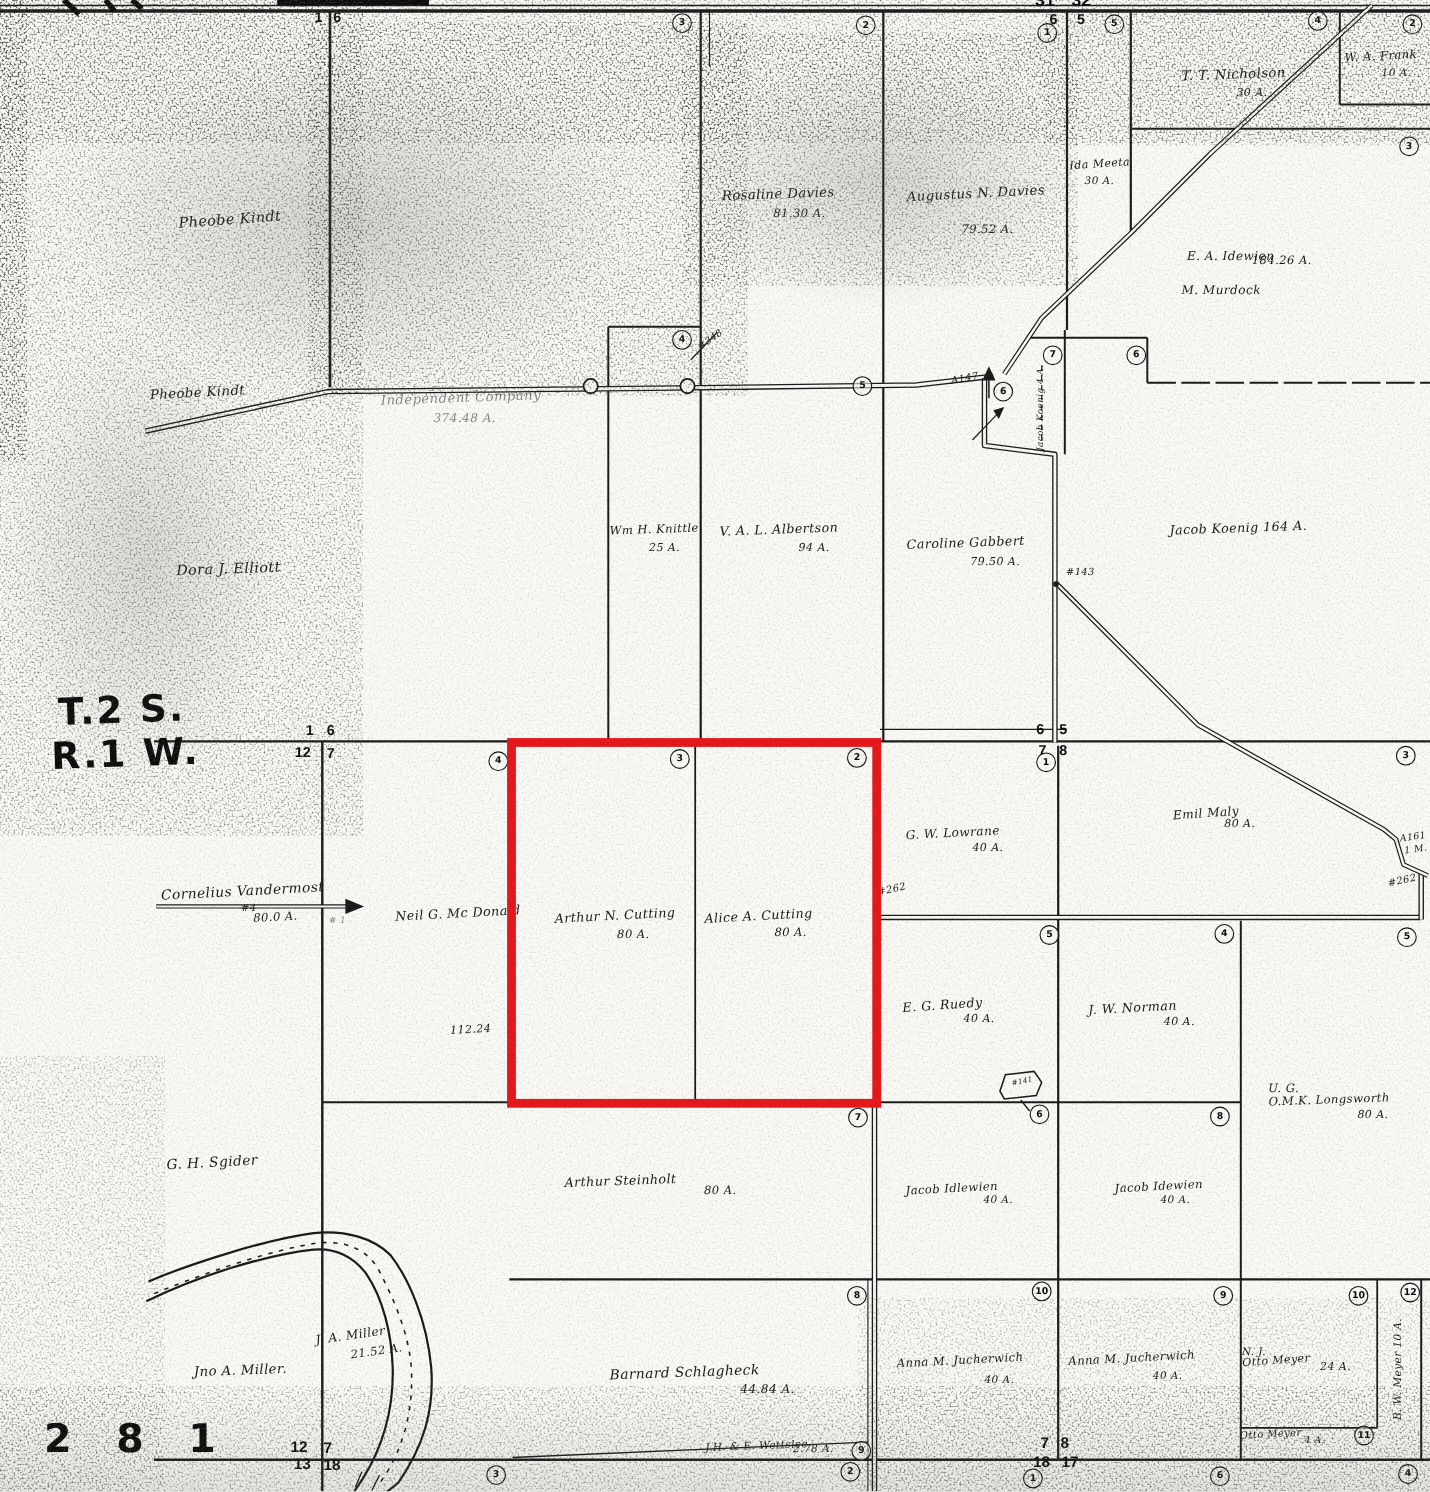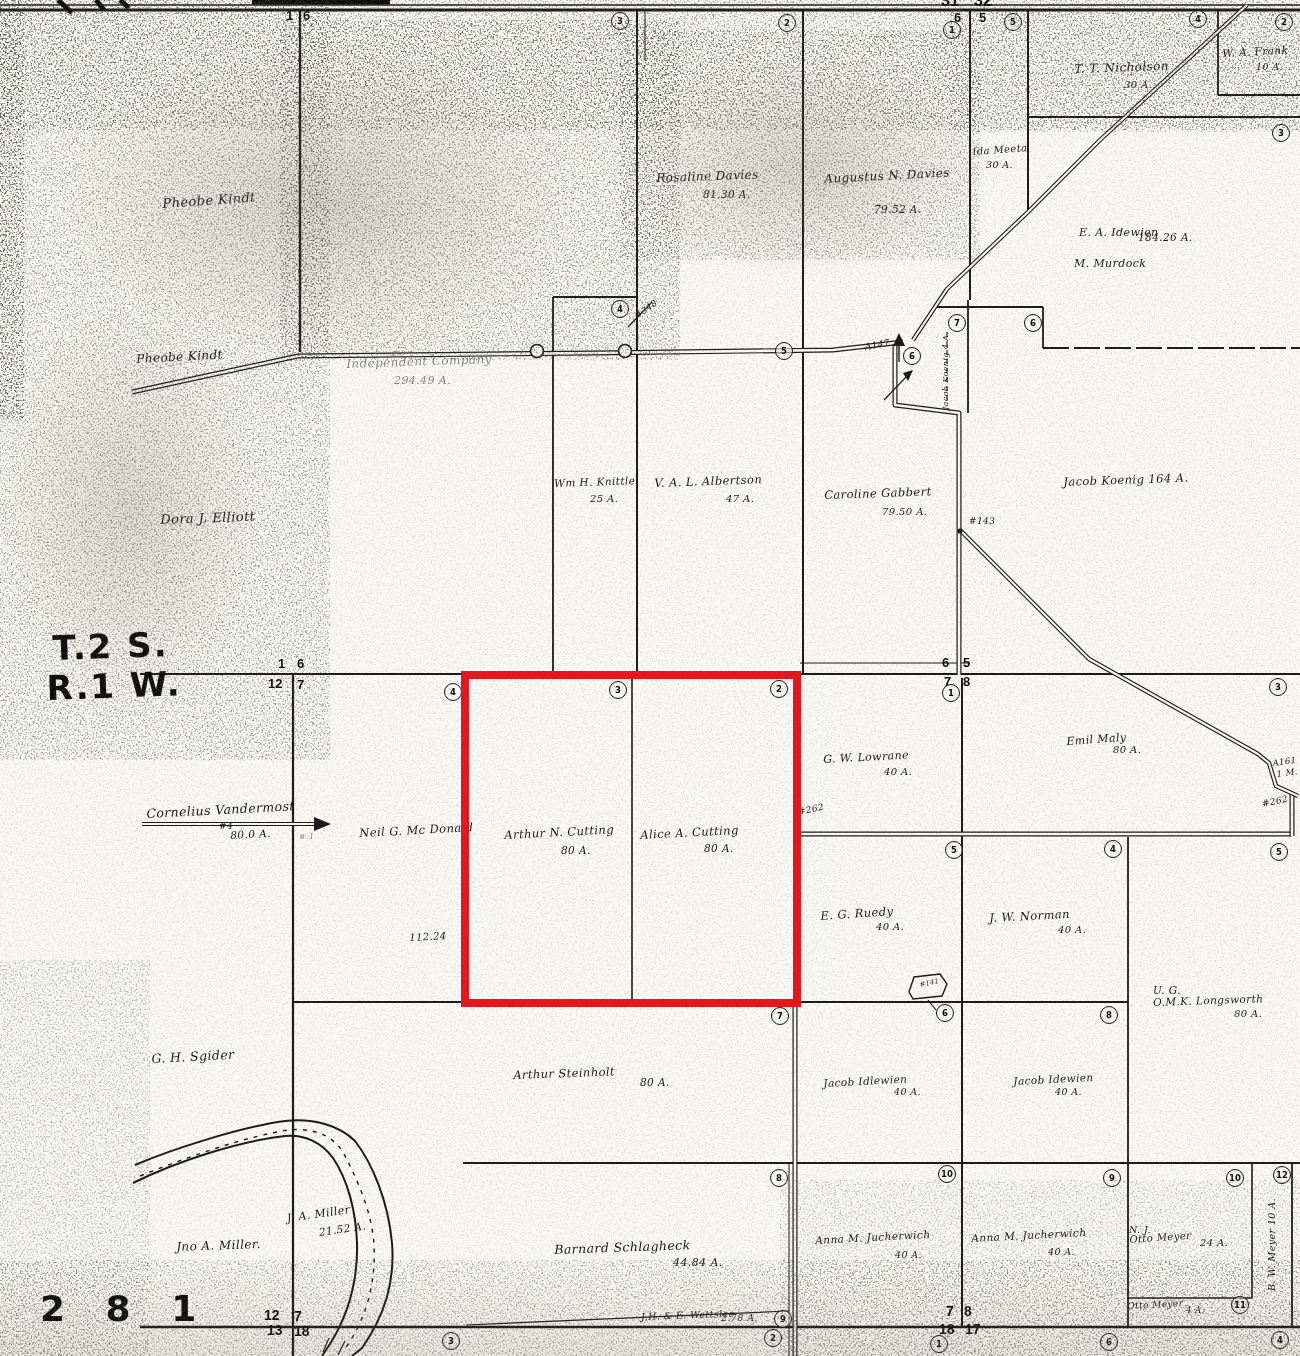--- a/index.html
+++ b/index.html
@@ -106,38 +106,38 @@
       <path d="M928,1000 L936,1010" stroke="#1b1b1b" stroke-width="1.2" fill="none"></path>
 
       <path d="M58,0 L72,13 M96,0 L104,10 M120,0 L129,8 M252,2 H390" stroke="#0d0d0d" stroke-width="5" fill="none"></path>
     </g>
   </svg>
 
   <div id="labels">
       <div class="hand" style="left: 162px; top: 196px; font-size: 13px; transform: rotate(-4deg);">Pheobe Kindt</div>
       <div class="hand" style="left: 136px; top: 352px; font-size: 12px; transform: rotate(-3deg);">Pheobe Kindt</div>
       <div class="hand faint" style="left: 346px; top: 357px; font-size: 12px; transform: rotate(-2deg);">Independent Company</div>
-      <div class="hand faint" style="left: 394px; top: 374px; font-size: 11px;">294.49 A.</div>
+      <div class="hand faint" style="left: 394px; top: 374px; font-size: 11px;">374.48 A.</div>
       <div class="hand" style="left: 656px; top: 171px; font-size: 12px; transform: rotate(-2deg);">Rosaline Davies</div>
       <div class="hand" style="left: 703px; top: 188px; font-size: 10.5px;">81.30 A.</div>
       <div class="hand" style="left: 824px; top: 172px; font-size: 12px; transform: rotate(-3deg);">Augustus N. Davies</div>
       <div class="hand" style="left: 874px; top: 203px; font-size: 10.5px;">79.52 A.</div>
       <div class="hand" style="left: 1074px; top: 62px; font-size: 12px; transform: rotate(-2deg);">T. T. Nicholson</div>
       <div class="hand" style="left: 1124px; top: 79px; font-size: 10px;">30 A.</div>
       <div class="hand" style="left: 1222px; top: 47px; font-size: 10.5px; transform: rotate(-3deg);">W. A. Frank</div>
       <div class="hand" style="left: 1256px; top: 61px; font-size: 9.5px;">10 A.</div>
       <div class="hand" style="left: 972px; top: 146px; font-size: 10px; transform: rotate(-4deg);">Ida Meeta</div>
       <div class="hand" style="left: 986px; top: 159px; font-size: 9.5px;">30 A.</div>
       <div class="hand" style="left: 1074px; top: 214px; font-size: 11px; margin-top: 43px;">M. Murdock</div>
       <div class="hand" style="left: 1079px; top: 226px; font-size: 11px;">E. A. Idewien</div>
       <div class="hand" style="left: 1138px; top: 231px; font-size: 10.5px;">184.26 A.</div>
       <div class="hand" style="left: 554px; top: 477px; font-size: 10.5px; transform: rotate(-2deg);">Wm H. Knittle</div>
       <div class="hand" style="left: 590px; top: 493px; font-size: 10px;">25 A.</div>
       <div class="hand" style="left: 654px; top: 476px; font-size: 11.5px; transform: rotate(-2deg);">V. A. L. Albertson</div>
-      <div class="hand" style="left: 726px; top: 493px; font-size: 10px;">47 A.</div>
+      <div class="hand" style="left: 726px; top: 493px; font-size: 10px;">94 A.</div>
       <div class="hand" style="left: 824px; top: 488px; font-size: 11.5px; transform: rotate(-2deg);">Caroline Gabbert</div>
       <div class="hand" style="left: 882px; top: 506px; font-size: 10px;">79.50 A.</div>
       <div class="hand" style="left: 1063px; top: 475px; font-size: 11.5px; transform: rotate(-2deg);">Jacob Koenig   164 A.</div>
       <div class="hand" style="left: 160px; top: 512px; font-size: 13px; transform: rotate(-2deg);">Dora J. Elliott</div>
       <div class="hand" style="left: 146px; top: 806px; font-size: 12.5px; transform: rotate(-3deg);">Cornelius Vandermost</div>
       <div class="hand" style="left: 219px; top: 821px; font-size: 9px;">#4</div>
       <div class="hand" style="left: 230px; top: 829px; font-size: 10.5px; transform: rotate(-3deg);">80.0 A.</div>
       <div class="hand faint" style="left: 299px; top: 832px; font-size: 8px;"># 1</div>
       <div class="hand" style="left: 359px; top: 826px; font-size: 11.5px; transform: rotate(-3deg);">Neil G. Mc Donald</div>
       <div class="hand" style="left: 409px; top: 932px; font-size: 10px; transform: rotate(-3deg);">112.24</div>

